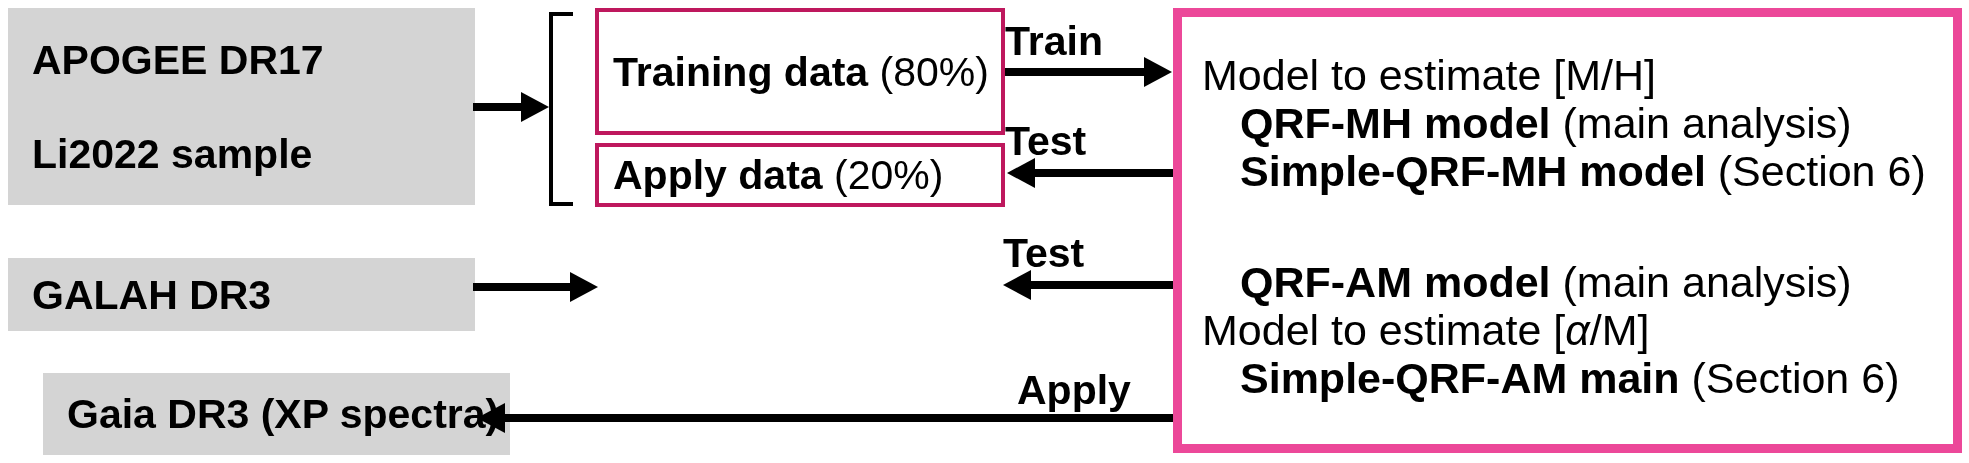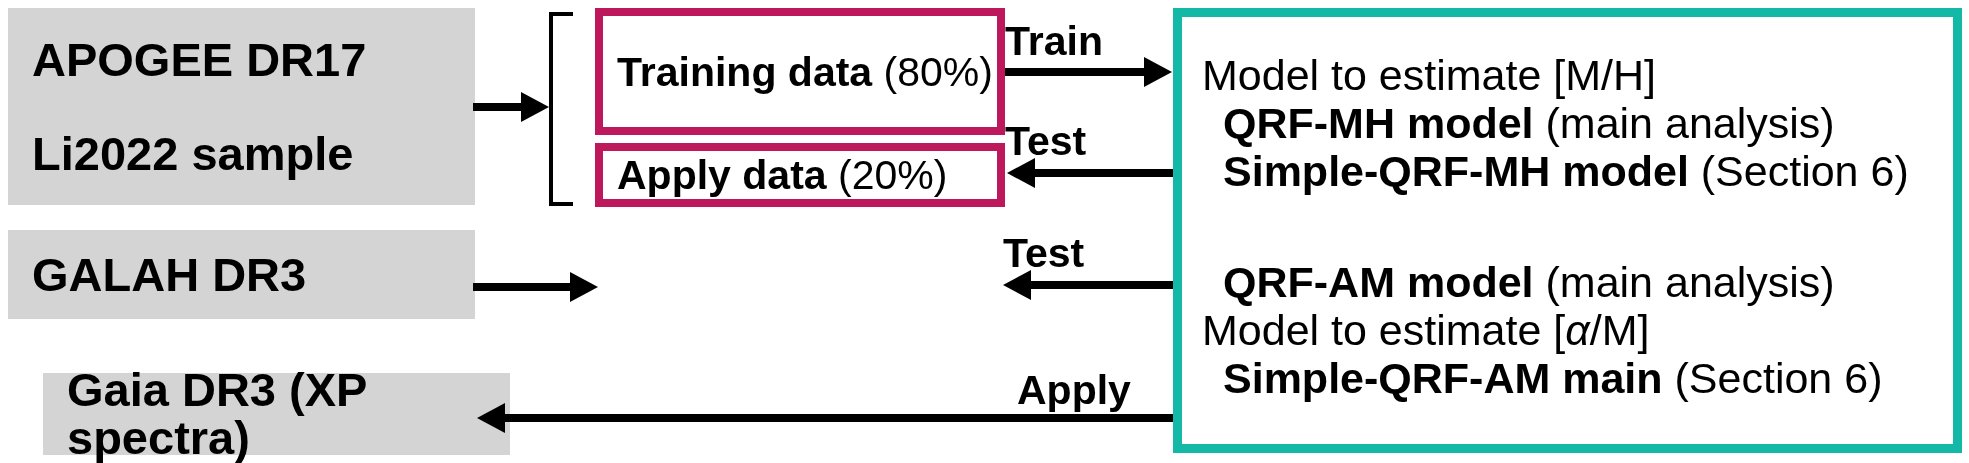--- a/index.html
+++ b/index.html
@@ -4,48 +4,48 @@
 <style>
   html,body{margin:0;padding:0;background:#ffffff;}
   .canvas{
     position:relative;width:1969px;height:463px;background:#ffffff;
     font-family:"Liberation Sans",sans-serif;color:#000;overflow:hidden;
   }
   
   .gray-box{
     position:absolute;left:8px;width:467px;background:var(--source-fill,#d4d4d4);
     box-sizing:border-box;display:flex;flex-direction:column;justify-content:center;
-    padding-left:24px;font-weight:bold;font-size:47px;line-height:48px;
+    padding-left:24px;font-weight:bold;font-size:41px;line-height:48px;
   }
   .gray-box.apogee{top:8px;height:197px;gap:46px;}
-  .gray-box.galah{top:230px;height:89px;}
+  .gray-box.galah{top:258px;height:73px;}
   .gray-box.gaia{top:373px;height:82px;margin-left:35px;}
   
   .bracket{
     position:absolute;left:549px;top:12px;width:20px;height:186px;
     border-left:4px solid #000;border-top:4px solid #000;border-bottom:4px solid #000;
   }
   
   .data-box{
-    position:absolute;background:#fff;border:8px solid #be185d;box-sizing:border-box;
+    position:absolute;background:#fff;border:4px solid #be185d;box-sizing:border-box;
     font-size:41px;line-height:48px;display:flex;flex-direction:column;
     justify-content:center;padding-left:14px;white-space:nowrap;
   }
   .data-box.training{left:595px;top:8px;width:410px;height:127px;}
   .data-box.testbox{left:595px;top:143px;width:410px;height:64px;}
   .data-box.external{left:597px;top:243px;width:406px;height:124px;}
   .b{font-weight:bold;}
   
   .model-box{
     position:absolute;left:1173px;top:8px;width:789px;height:445px;
-    border:9px solid #14b8a6;box-sizing:border-box;background:#fff;
+    border:9px solid #ec4899;box-sizing:border-box;background:#fff;
     font-size:43px;line-height:48px;padding-top:34px;white-space:nowrap;
   }
   .mline.title{padding-left:20px;}
-  .mline.item{padding-left:41px;}
+  .mline.item{padding-left:58px;}
   .mspacer{height:63px;}
   .alpha{font-style:italic;}
   
   .shaft{position:absolute;height:8px;background:#000;}
   .head-r{position:absolute;width:0;height:0;border-top:15px solid transparent;
     border-bottom:15px solid transparent;border-left:28px solid #000;}
   .head-l{position:absolute;width:0;height:0;border-top:15px solid transparent;
     border-bottom:15px solid transparent;border-right:28px solid #000;}
   
   .arrow-label{

